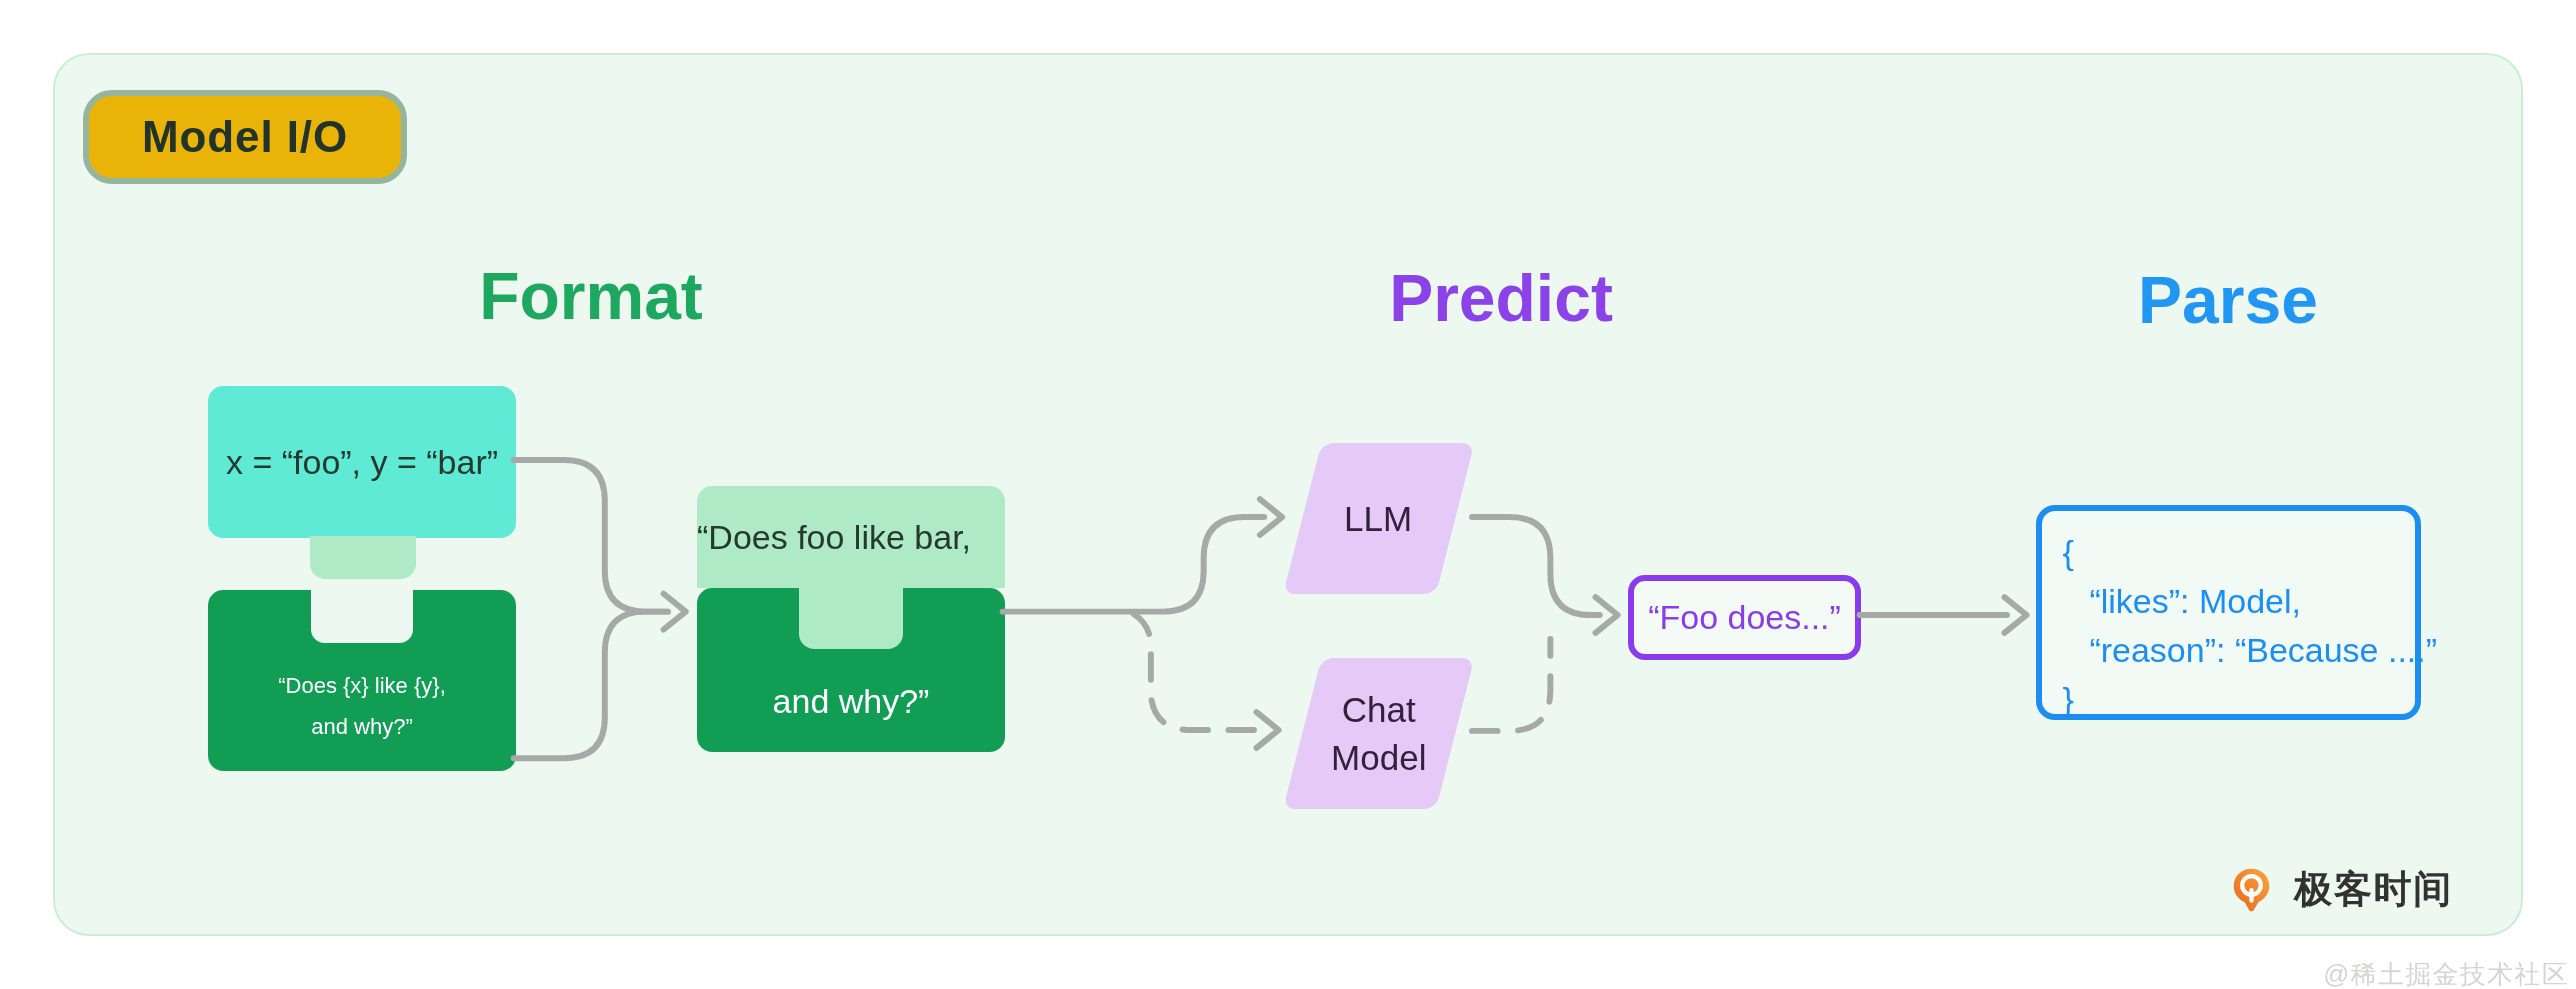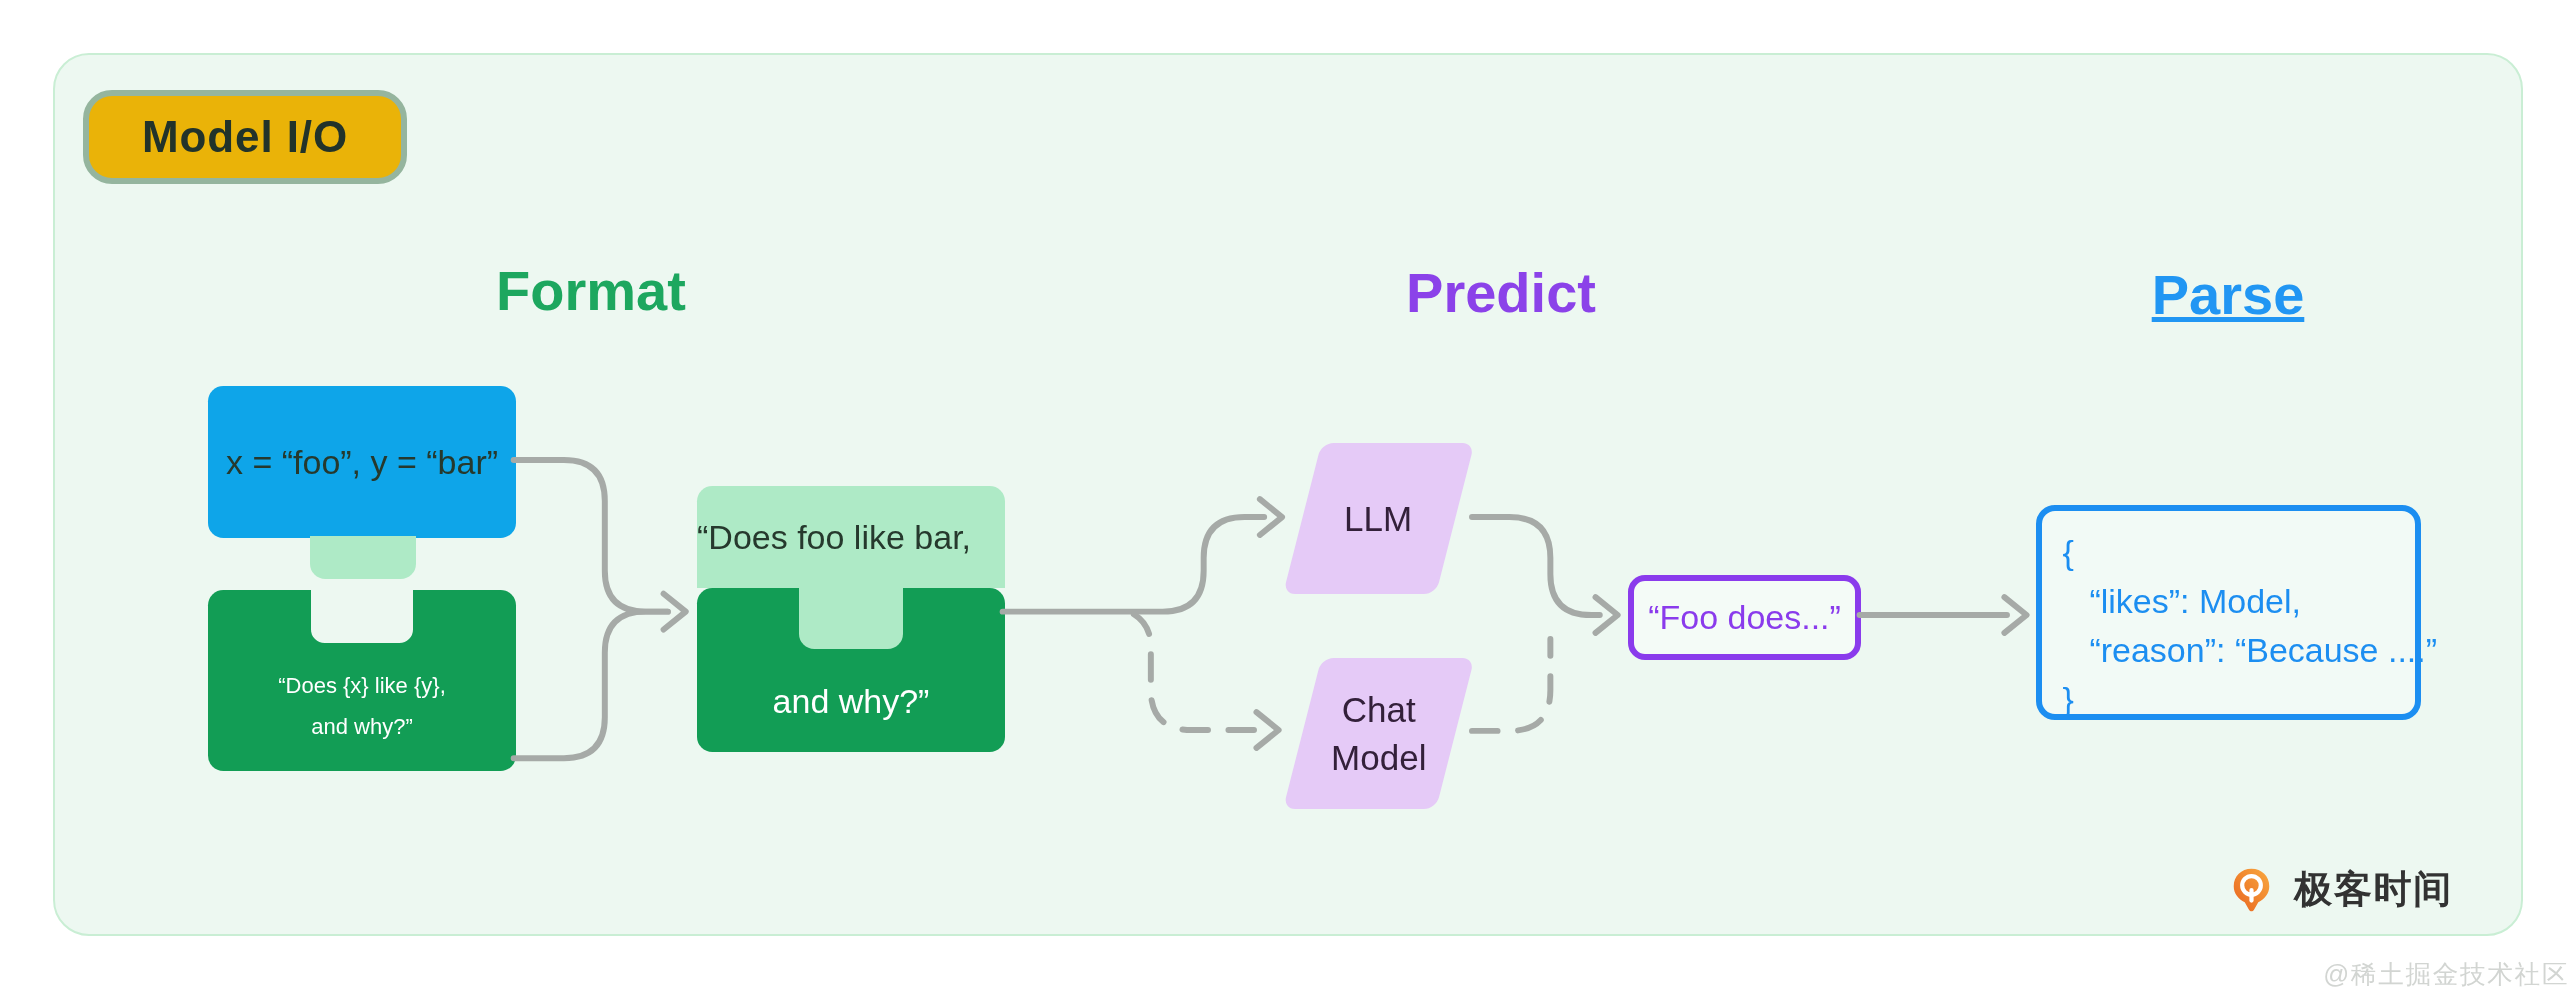--- a/index.html
+++ b/index.html
@@ -8,33 +8,33 @@
   .panel{position:absolute;left:53px;top:53px;width:2466px;height:879px;
          background:#edf8f1;border:2.6px solid #c9eed4;border-radius:36px;}
 
   
   .badge{position:absolute;left:28px;top:35px;width:312px;height:82px;
          background:#eab308;border:6px solid #95b59e;border-radius:29px;
          display:flex;align-items:center;justify-content:center;}
   .badge-label{font-size:44px;font-weight:700;color:#22332a;letter-spacing:0.9px;}
 
   
-  .heading{position:absolute;font-size:56px;font-weight:700;white-space:nowrap;transform:translateX(-50%);}
+  .heading{position:absolute;font-size:66px;font-weight:700;white-space:nowrap;transform:translateX(-50%);}
   .h-format{left:536px;top:203px;color:#1da75f;}
   .h-predict{left:1446px;top:205px;color:#8b42e9;}
-  .h-parse{left:2173px;top:207px;color:#2196f3;text-decoration:underline;}
+  .h-parse{left:2173px;top:207px;color:#2196f3;}
 
   
   .connectors{position:absolute;left:0;top:0;width:2576px;height:989px;pointer-events:none;}
   .connectors path{fill:none;stroke:#a6aaa7;stroke-width:7;stroke-linecap:round;stroke-linejoin:round;}
   .connectors path.dashed{stroke-dasharray:30 24;}
 
   
   .piece-input{position:absolute;left:153px;top:331px;width:308px;height:152px;
-               background:#0ea5e9;border-radius:15.3px;display:flex;align-items:center;justify-content:center;}
+               background:#5eead4;border-radius:15.3px;display:flex;align-items:center;justify-content:center;}
   .piece-input-tab{position:absolute;left:102px;top:150px;width:106px;height:43px;
                    background:#aeeac6;border-radius:0 0 15.3px 15.3px;}
   .node-text{font-size:34px;color:#26392d;white-space:nowrap;}
 
   
   .piece-template{position:absolute;left:153px;top:535px;width:308px;height:181px;
                   background:#129d55;border-radius:15.3px;}
   .piece-template-notch{position:absolute;left:103px;top:0px;width:102px;height:53px;
                         background:#edf8f1;border-radius:0 0 13.6px 13.6px;}
   .piece-template-text{position:absolute;left:0;right:0;top:75px;text-align:center;

